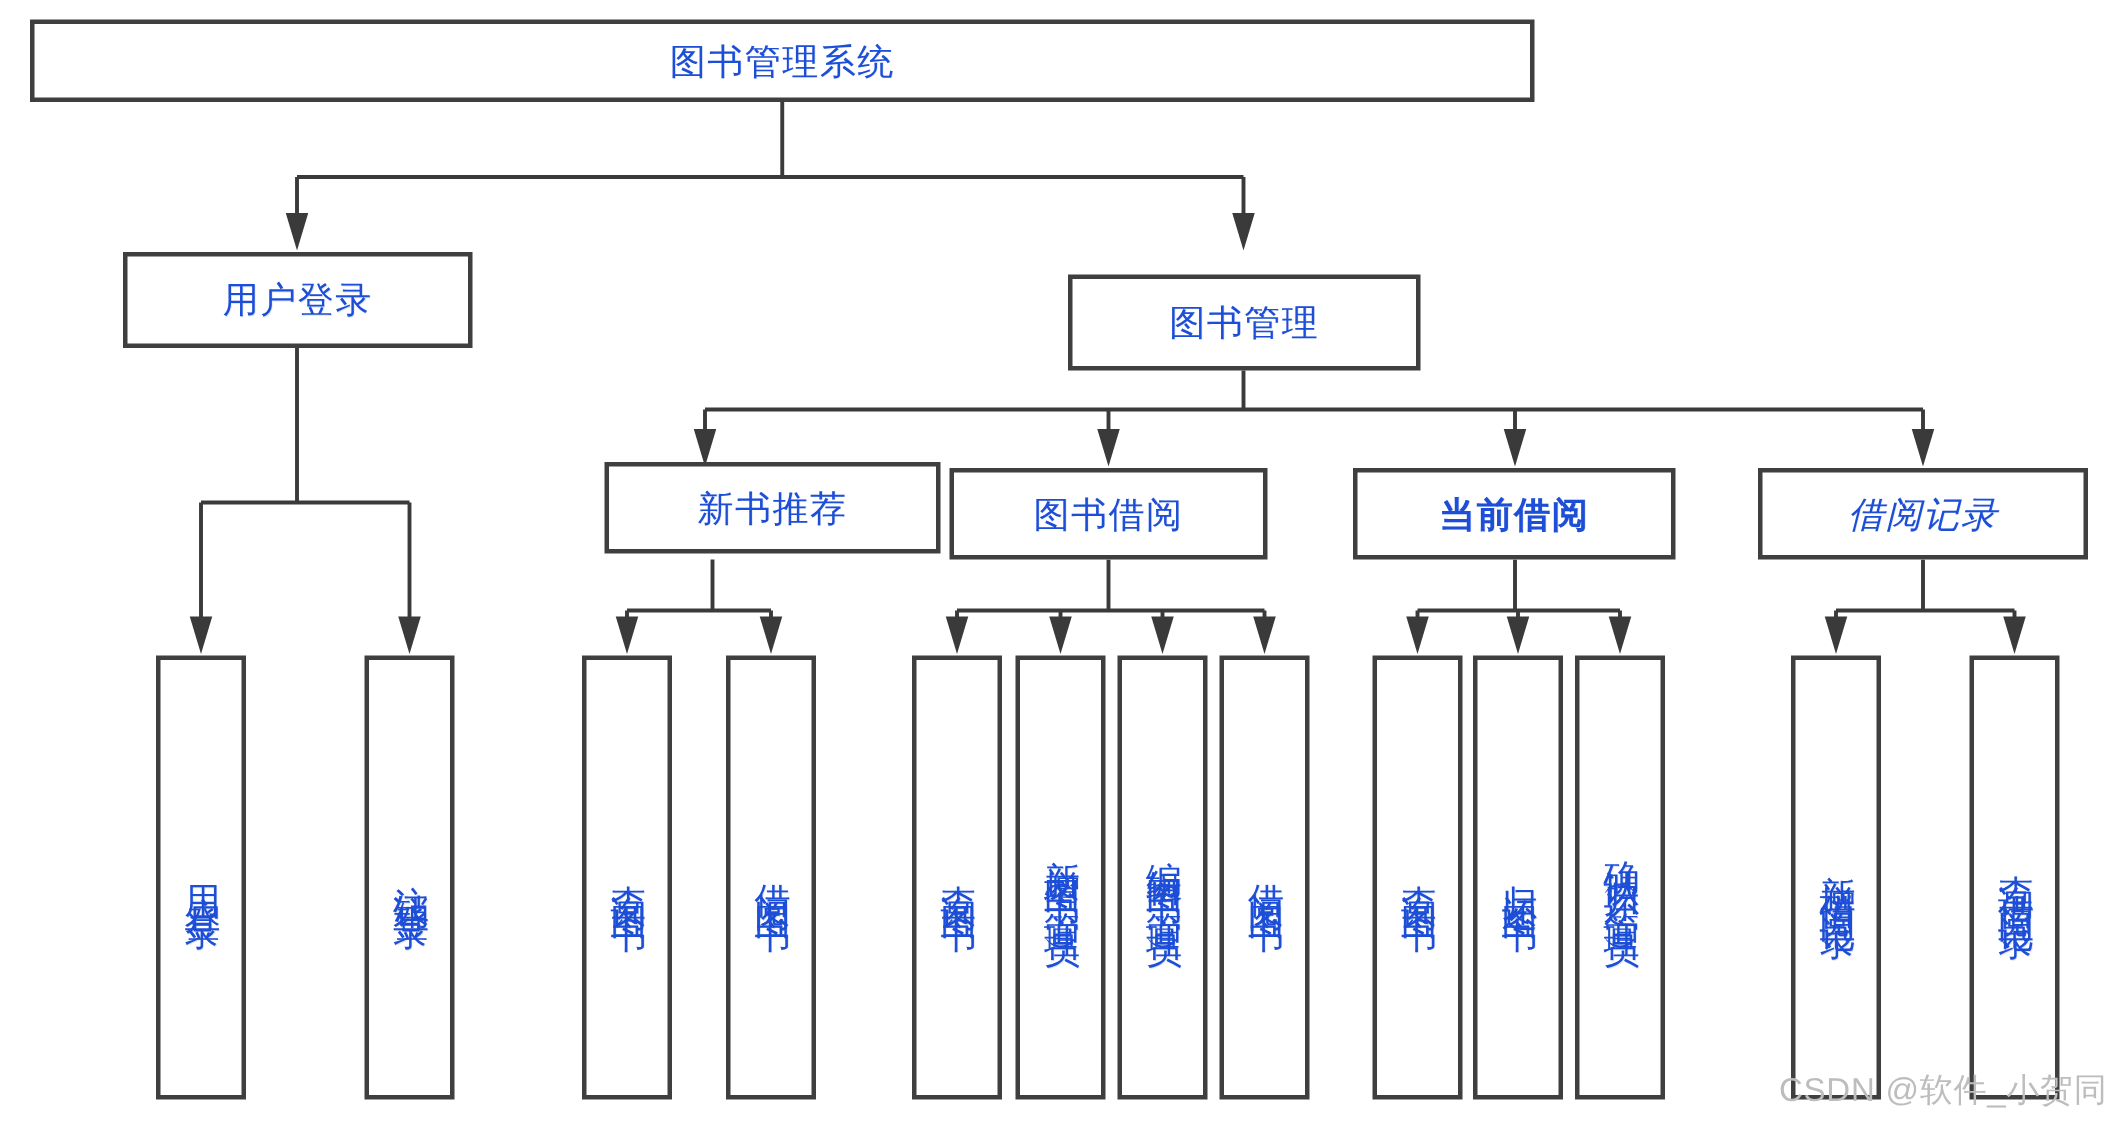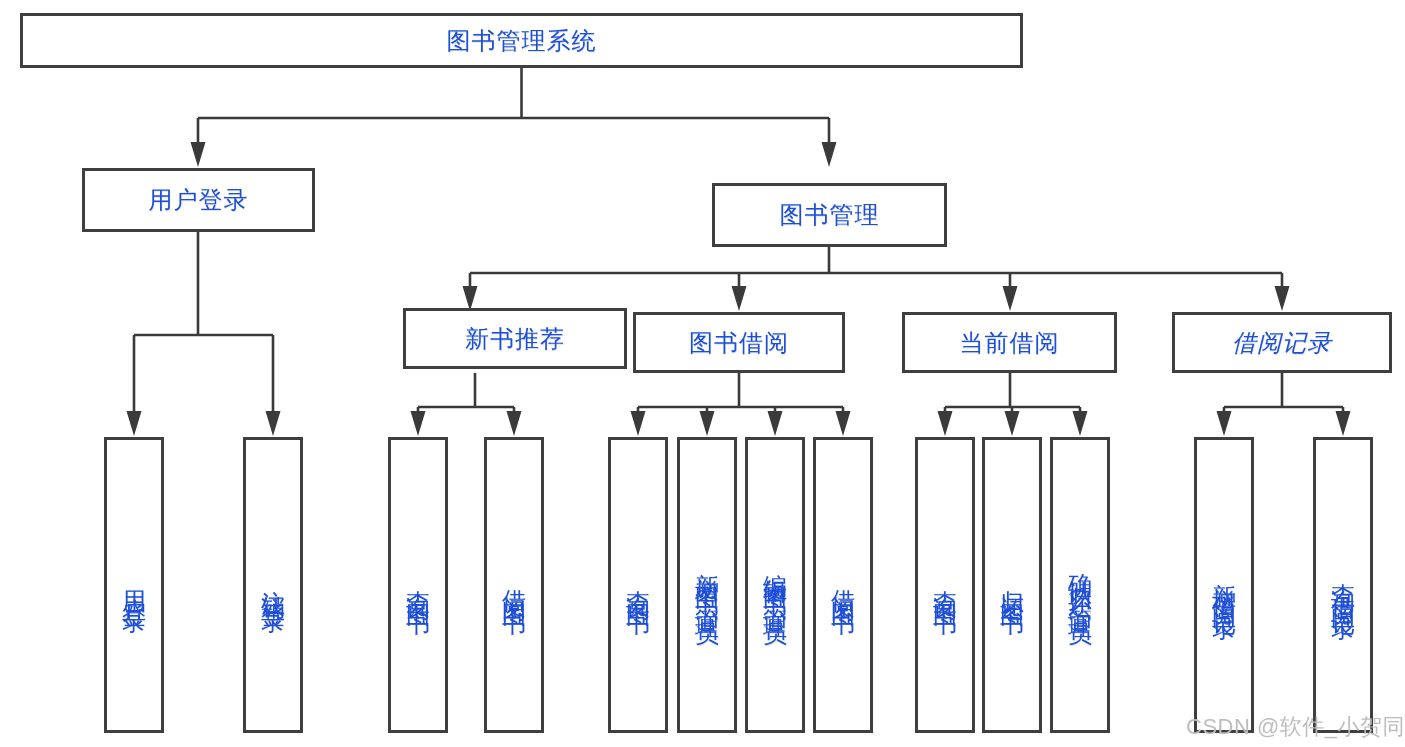--- a/index.html
+++ b/index.html
@@ -46,21 +46,21 @@
     top: 437px;
     width: 60px;
     height: 296px;
   }
   
   .n-root  { left: 20px;   top: 13px;  width: 1003px; height: 55px; }
   .n-login { left: 82px;   top: 168px; width: 233px;  height: 64px; }
   .n-mgmt  { left: 712px;  top: 168px; width: 235px;  height: 64px; margin-top: 15px; }
   .n-rec   { left: 363px;  top: 308px; width: 224px;  height: 61px; margin-left: 40px; }
   .n-bor   { left: 633px;  top: 312px; width: 212px;  height: 61px; }
-  .n-cur   { left: 902px;  top: 312px; width: 215px;  height: 61px; }
+  .n-cur   { left: 902px;  top: 312px; width: 215px;  height: 61px; font-weight: bold; }
   .n-log   { left: 1172px; top: 312px; width: 220px;  height: 61px; font-style: italic; }
   .v1  { left: 104px; }
   .v2  { left: 243px; }
   .v3  { left: 388px; }
   .v4  { left: 484px; }
   .v5  { left: 608px; }
   .v6  { left: 677px; }
   .v7  { left: 745px; }
   .v8  { left: 813px; }
   .v9  { left: 915px; }

